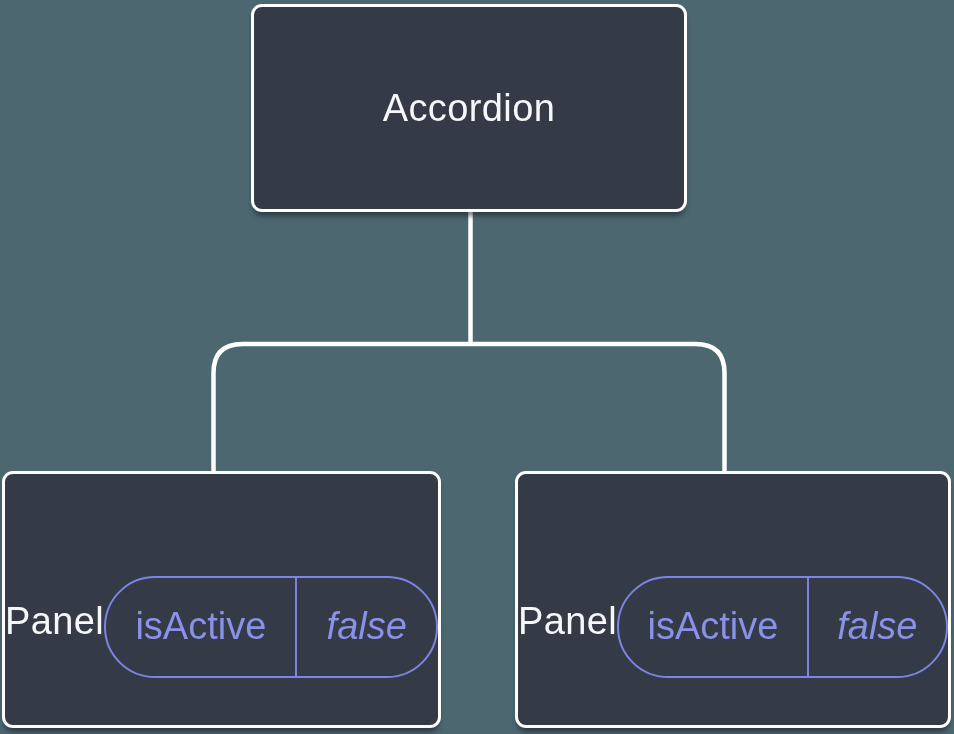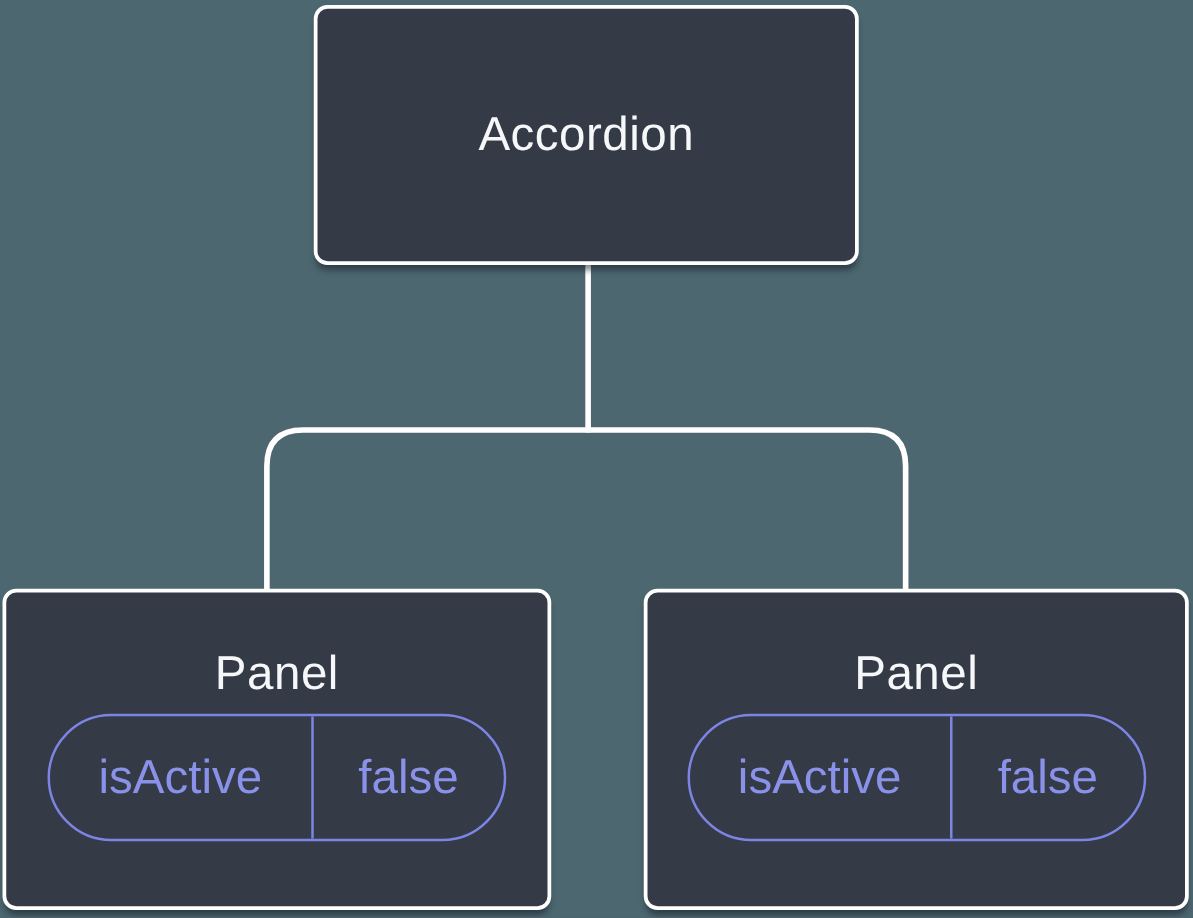--- a/index.html
+++ b/index.html
@@ -42,21 +42,21 @@
     justify-content: center;
   }
   .node-label {
     font-size: 38px;
     font-weight: 500;
     letter-spacing: 0.4px;
     color: var(--node-text);
   }
   .node-panel {
     display: flex;
-    flex-direction: column;
+    flex-direction: row;
     align-items: center;
     padding-top: 44px;
   }
   .node-panel-left  { left: 2px;   top: 471px; width: 439px; height: 257px; }
   .node-panel-right { left: 515px; top: 471px; width: 436px; height: 257px; }
   .state-pill {
     margin-top: 10px;
     width: 367px;
     height: 102px;
     border: 2px solid var(--state-border);
@@ -72,20 +72,21 @@
     display: flex;
     align-items: center;
     justify-content: center;
     border-right: 2px solid var(--state-border);
   }
   .state-value {
     flex: 1 1 auto;
     display: flex;
     align-items: center;
     justify-content: center;
+    font-style: italic;
   }
 </style>
 </head>
 <body>
 
 <div class="canvas">
 
   <svg class="connector-layer" width="954" height="734" viewBox="0 0 954 734">
     <path d="M470.5 210 L470.5 346" fill="none" stroke="#FFFFFF" stroke-width="4.5"></path>
     <path d="M213.5 472 L213.5 373 Q213.5 344 242.5 344 L695.5 344 Q724.5 344 724.5 373 L724.5 472" fill="none" stroke="#FFFFFF" stroke-width="4.5"></path>

